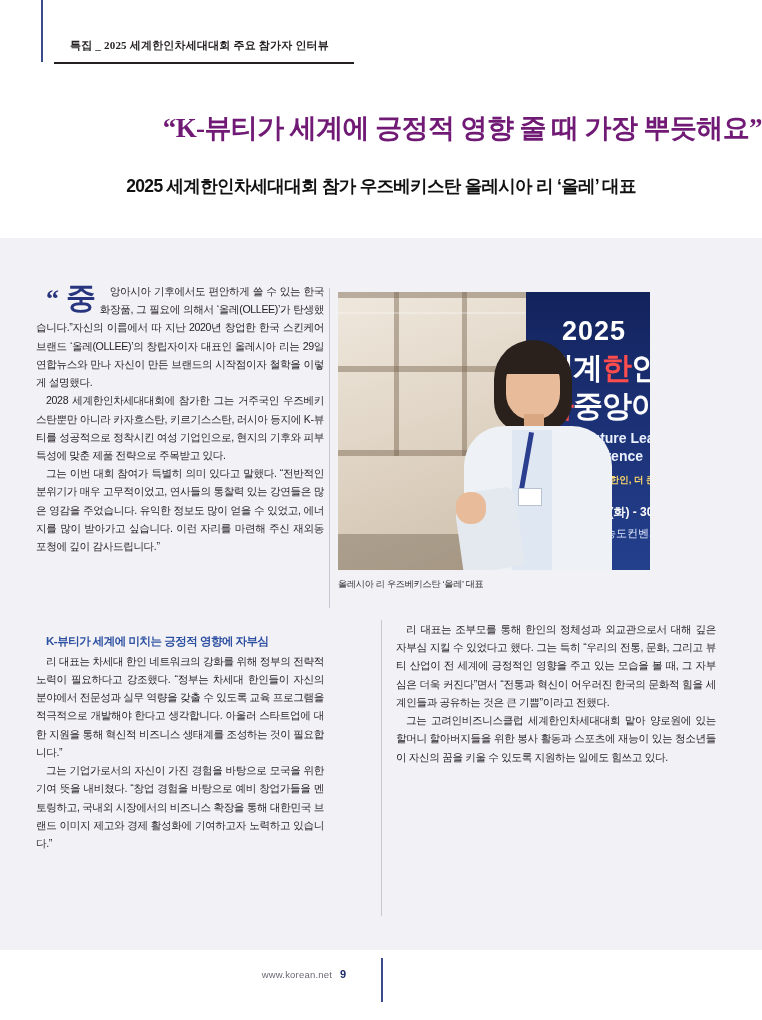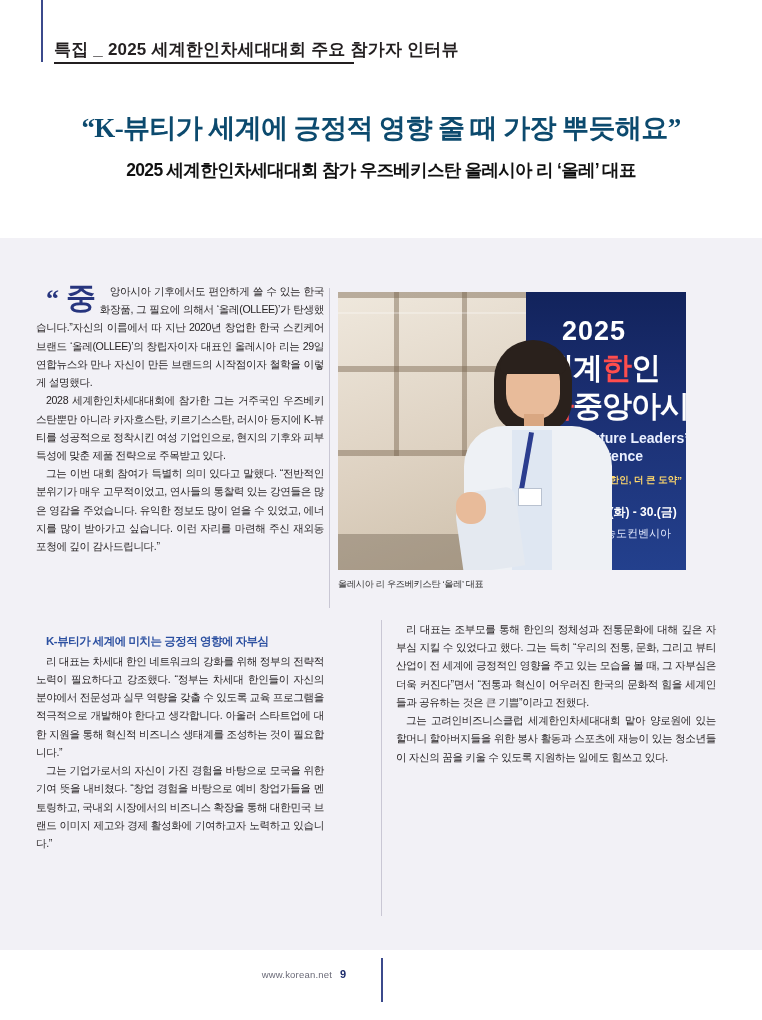--- a/index.html
+++ b/index.html
@@ -20,27 +20,28 @@
   .header-rule {
     position: absolute;
     left: 41px;
     top: 0;
     width: 2px;
     height: 62px;
     background: #3b4a8c;
   }
   .kicker {
     position: absolute;
-    left: 54px;
+    left: 70px;
     top: 38px;
-    font-size: 17px;
+    font-size: 11px;
     letter-spacing: 0.2px;
     color: #231f20;
     font-weight: 700;
     white-space: nowrap;
+    font-family: Liberation Serif, serif;
   }
   .kicker-underline {
     position: absolute;
     left: 54px;
     top: 62px;
     width: 300px;
     height: 1.5px;
     background: #231f20;
   }
 
@@ -49,27 +50,28 @@
     position: absolute;
     left: 0;
     top: 112px;
     width: 762px;
     text-align: center;
   }
   .headline {
     font-family: "Liberation Serif", serif;
     font-size: 27px;
     font-weight: 700;
-    color: #0c4a6e;
+    color: #701a75;
     letter-spacing: -0.6px;
     line-height: 1.25;
     white-space: nowrap;
+    text-align: right;
   }
   .subhead {
-    margin-top: 12px;
+    margin-top: 28px;
     font-size: 17.5px;
     font-weight: 700;
     color: #111111;
     letter-spacing: -0.7px;
     white-space: nowrap;
   }
 
   
   .panel {
     position: absolute;
@@ -125,21 +127,21 @@
 
   
   .photo-wrap {
     position: absolute;
     left: 338px;
     top: 292px;
     width: 388px;
     height: 278px;
   }
   .photo {
-    width: 348px;
+    width: 312px;
     height: 278px;
     position: relative;
     overflow: hidden;
     background: #cfd3d8;
   }
   .ph-wallleft {
     position: absolute; left: 0; top: 0; width: 188px; height: 278px;
     background: linear-gradient(160deg, #efe8dd 0%, #ded2c2 55%, #cdbfaa 100%);
   }
   .ph-shelf {
@@ -376,20 +378,20 @@
 </div>
 <div class="photo-caption">올레시아 리 우즈베키스탄 ‘올레’ 대표</div>
 
 <div class="col col-left-bottom">
   <p class="subsection">K-뷰티가 세계에 미치는 긍정적 영향에 자부심</p>
   <p>리 대표는 차세대 한인 네트워크의 강화를 위해 정부의 전략적 노력이 필요하다고 강조했다. “정부는 차세대 한인들이 자신의 분야에서 전문성과 실무 역량을 갖출 수 있도록 교육 프로그램을 적극적으로 개발해야 한다고 생각합니다. 아울러 스타트업에 대한 지원을 통해 혁신적 비즈니스 생태계를 조성하는 것이 필요합니다.”</p>
   <p>그는 기업가로서의 자신이 가진 경험을 바탕으로 모국을 위한 기여 뜻을 내비쳤다. “창업 경험을 바탕으로 예비 창업가들을 멘토링하고, 국내외 시장에서의 비즈니스 확장을 통해 대한민국 브랜드 이미지 제고와 경제 활성화에 기여하고자 노력하고 있습니다.”</p>
 </div>
 
 <div class="col col-right-bottom">
-  <p>리 대표는 조부모를 통해 한인의 정체성과 전통문화에 대해 깊은 자부심 지킬 수 있었다고 했다. 그는 특히 “우리의 전통, 문화, 그리고 뷰티 산업이 전 세계에 긍정적인 영향을 주고 있는 모습을 볼 때, 그 자부심은 더욱 커진다”면서 “전통과 혁신이 어우러진 한국의 문화적 힘을 세계인들과 공유하는 것은 큰 기쁨”이라고 전했다.</p>
+  <p>리 대표는 조부모를 통해 한인의 정체성과 외교관으로서 대해 깊은 자부심 지킬 수 있었다고 했다. 그는 특히 “우리의 전통, 문화, 그리고 뷰티 산업이 전 세계에 긍정적인 영향을 주고 있는 모습을 볼 때, 그 자부심은 더욱 커진다”면서 “전통과 혁신이 어우러진 한국의 문화적 힘을 세계인들과 공유하는 것은 큰 기쁨”이라고 전했다.</p>
   <p>그는 고려인비즈니스클럽 세계한인차세대대회 맡아 양로원에 있는 할머니 할아버지들을 위한 봉사 활동과 스포츠에 재능이 있는 청소년들이 자신의 꿈을 키울 수 있도록 지원하는 일에도 힘쓰고 있다.</p>
 </div>
 
 <div class="footer-rule"></div>
 <div class="footer">
   <span class="sitename">www.korean.net</span><span class="pagenum">9</span>
 </div>
 
 </body></html>

